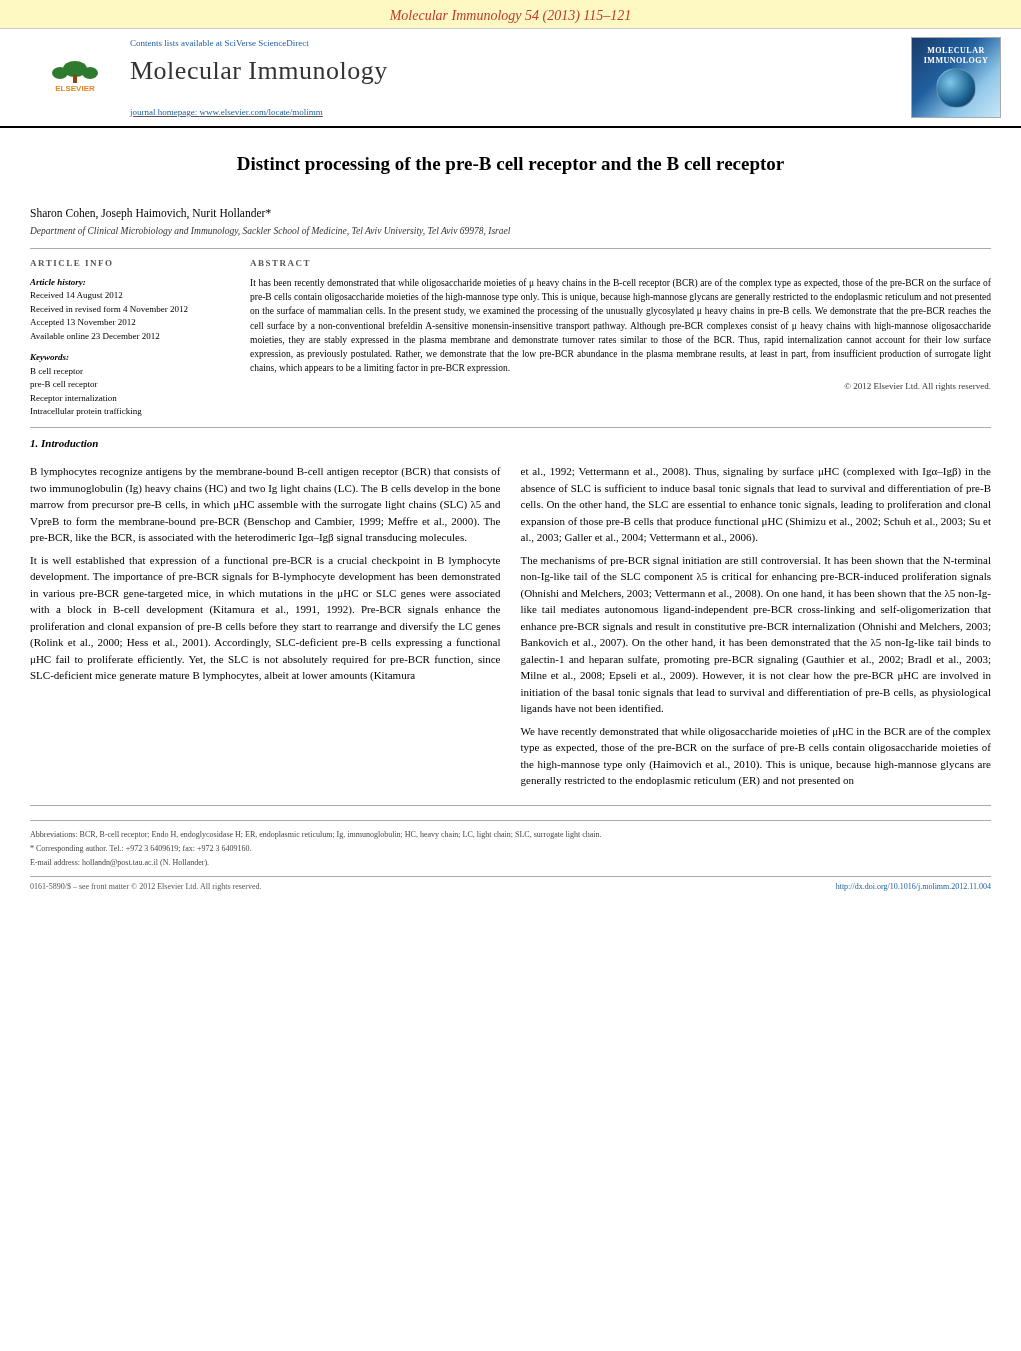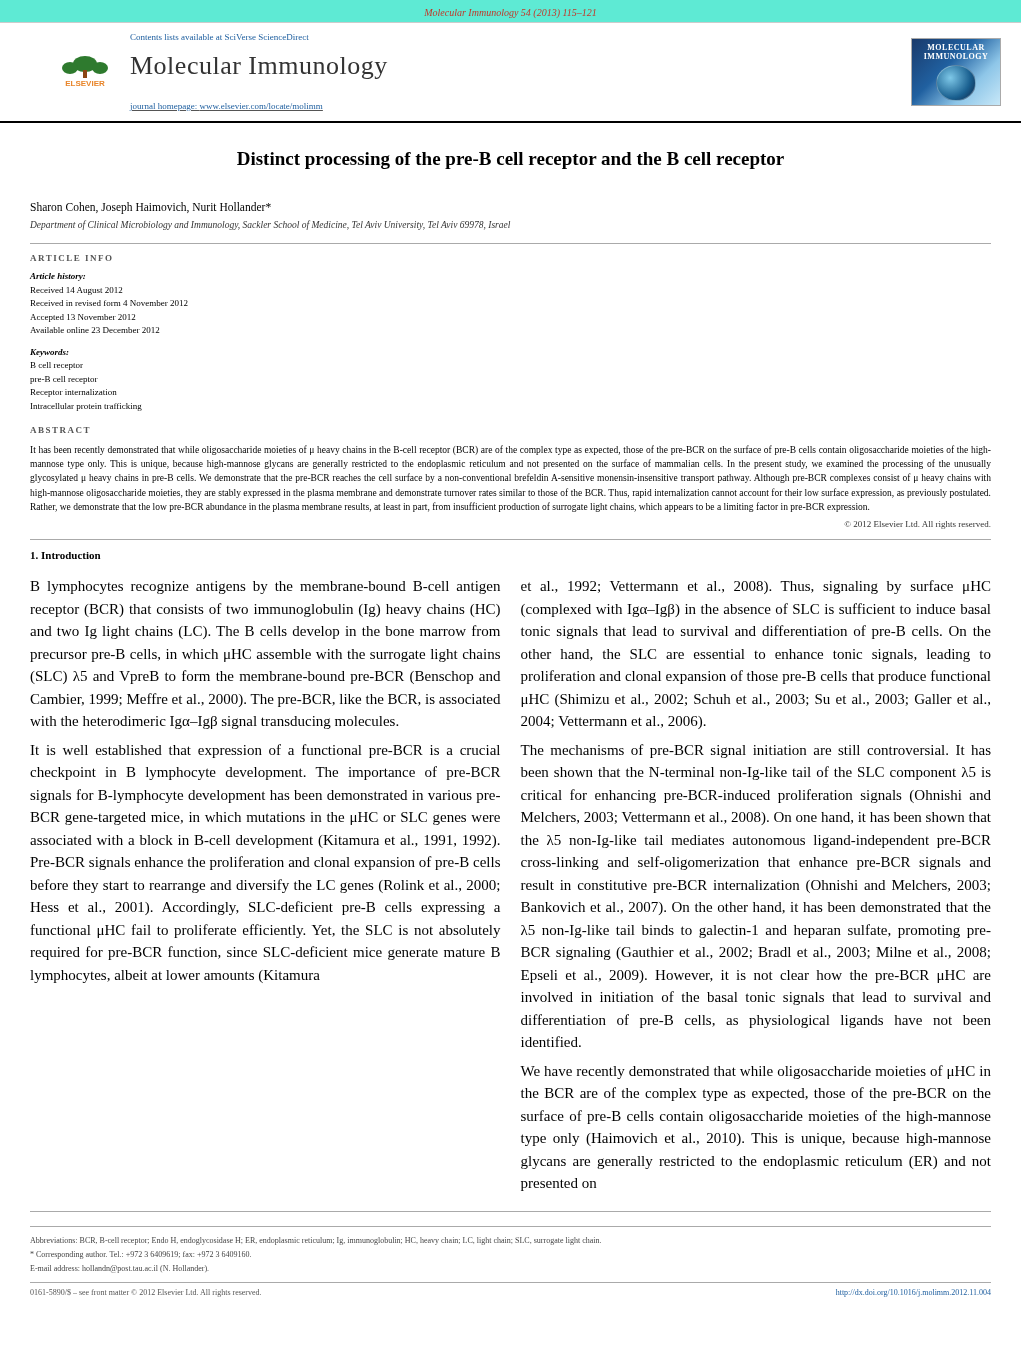--- a/index.html
+++ b/index.html
@@ -13,41 +13,41 @@
       line-height: 1.4;
     }
     .page {
       width: 1021px;
       min-height: 1351px;
       background: #fff;
       padding: 0;
     }
     
     .top-bar {
-      background: #5eead4;
+      background: #fef9c3;
       text-align: center;
       padding: 6px 0 2px 0;
-      font-size: 10px;
+      font-size: 14px;
       color: #c0392b;
       font-style: italic;
       border-bottom: 1px solid #ccc;
     }
     
     .journal-header {
       display: flex;
       flex-direction: row;
       align-items: center;
       padding: 8px 20px 8px 20px;
       border-bottom: 2px solid #000;
     }
     .journal-header-left {
       width: 110px;
       display: flex;
       flex-direction: column;
-      align-items: flex-end;
+      align-items: center;
     }
     .elsevier-logo {
       width: 90px;
       height: 36px;
     }
     .journal-header-center {
       flex: 1;
       text-align: left;
     }
     .sciverse-line {
@@ -75,21 +75,21 @@
       color: #2060a0;
     }
     .journal-header-right {
       width: 100px;
       display: flex;
       align-items: center;
       justify-content: flex-end;
     }
     .journal-logo-box {
       width: 90px;
-      height: 68px;
+      height: 81px;
       background: linear-gradient(135deg, #1a3a6b 0%, #2060a0 40%, #8ec6e8 70%, #c8e8f8 100%);
       border: 1px solid #aaa;
       display: flex;
       flex-direction: column;
       align-items: center;
       justify-content: center;
       padding: 4px;
     }
     .journal-logo-text {
       color: #fff;
@@ -135,22 +135,22 @@
       margin-bottom: 10px;
     }
     .divider {
       border: none;
       border-top: 1px solid #aaa;
       margin: 8px 0;
     }
     
     .two-col {
       display: flex;
-      flex-direction: column;
-      gap: 11px;
+      flex-direction: row;
+      gap: 20px;
       margin-top: 7px;
     }
     .col-left {
       width: 200px;
       min-width: 200px;
     }
     .col-right {
       flex: 1;
     }
     .section-heading {
@@ -199,25 +199,26 @@
     .body-col {
       flex: 1;
       font-size: 9px;
       line-height: 1.5;
       text-align: justify;
     }
     .section-title {
       font-size: 11px;
       font-weight: bold;
       margin-bottom: 6px;
+      font-style: italic;
       color: #000;
     }
     .body-col p {
       margin-bottom: 6px;
-      font-size: 15px;
+      font-size: 11px;
       line-height: 1.5;
     }
     
     .article-footer {
       border-top: 1px solid #aaa;
       margin-top: 10px;
       padding-top: 6px;
       font-size: 8px;
       color: #333;
     }

